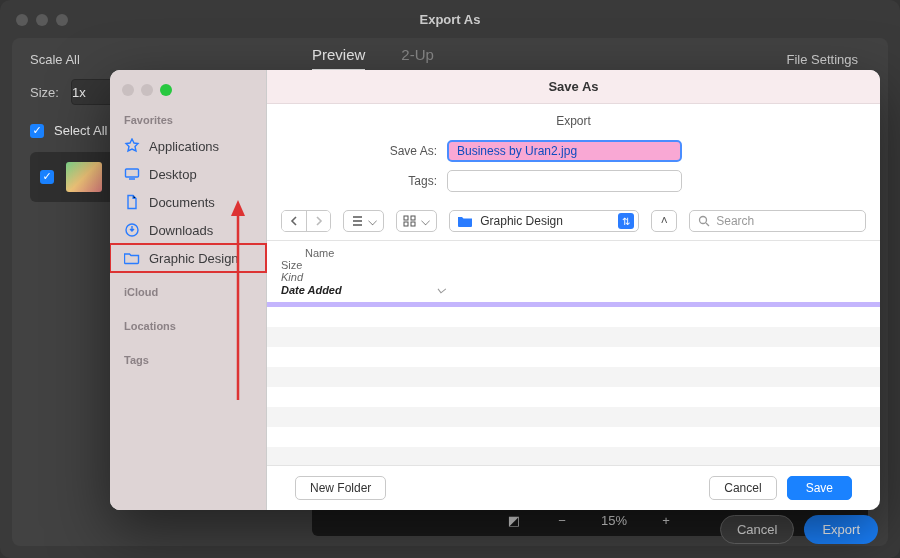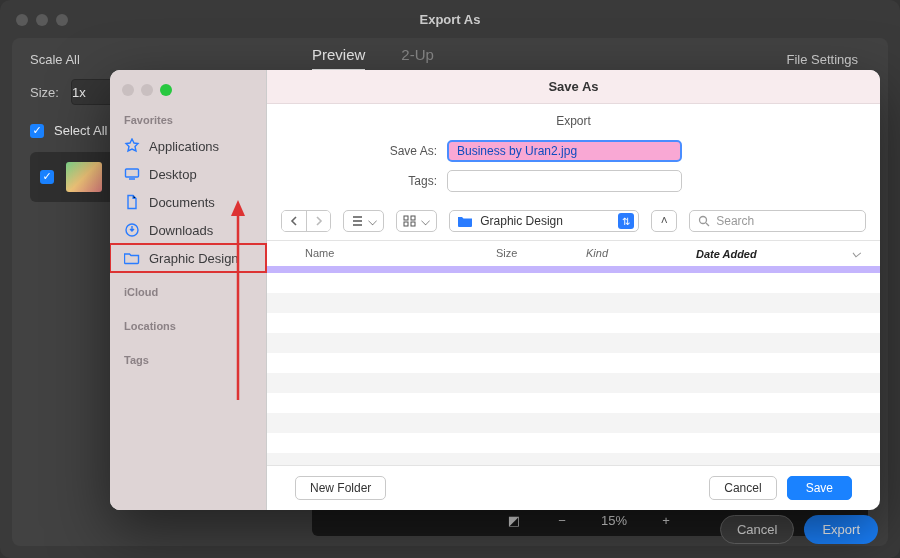--- a/index.html
+++ b/index.html
@@ -59,21 +59,21 @@
   .toolbar { display:flex; align-items:center; gap:12px; padding:4px 14px 8px; border-bottom:1px solid #e3e3e3; }
   .seg { display:flex; border:1px solid #c9c9c9; border-radius:5px; overflow:hidden; height:22px; }
   .seg button { background:#fff; border:none; width:24px; display:flex; align-items:center; justify-content:center; color:#555; font-size:12px; }
   .seg button + button { border-left:1px solid #c9c9c9; }
   .icon-btn { height:22px; border:1px solid #c9c9c9; border-radius:5px; background:#fff; padding:0 6px; display:flex; align-items:center; gap:4px; color:#555; font-size:12px; }
   .path-pill { flex:0 0 auto; height:22px; border:1px solid #c9c9c9; border-radius:5px; background:#fff; padding:0 4px 0 8px; display:flex; align-items:center; gap:8px; font-size:12px; color:#333; }
   .path-pill .folder { color:#2a7cff; }
   .path-pill .chev { background:#2a7cff; color:#fff; width:16px; height:16px; border-radius:3px; display:flex; align-items:center; justify-content:center; font-size:10px; }
   .search-box { flex:1; height:22px; border:1px solid #c9c9c9; border-radius:5px; background:#fff; padding:0 8px; display:flex; align-items:center; gap:6px; color:#999; font-size:12px; }
 
-  .list-header { display:flex; font-size:11px; color:#666; border-bottom:7px solid #c4b5fd; padding:6px 14px; }
+  .list-header { display:flex; font-size:11px; color:#666; border-bottom:5px solid #c4b5fd; padding:6px 14px;flex-direction:column; }
   .list-header .col { }
   .col-name { flex:1; padding-left:24px; }
   .col-size { width:90px; }
   .col-kind { width:110px;font-style:italic; }
   .col-date { width:170px; font-weight:600; color:#222; display:flex; align-items:center; justify-content:space-between; padding-right:6px;font-style:italic; }
 
   .list-body { flex:1; overflow:auto; }
   .list-row { height:20px; }
   .list-row:nth-child(even){ background:#f4f4f4; }
 

